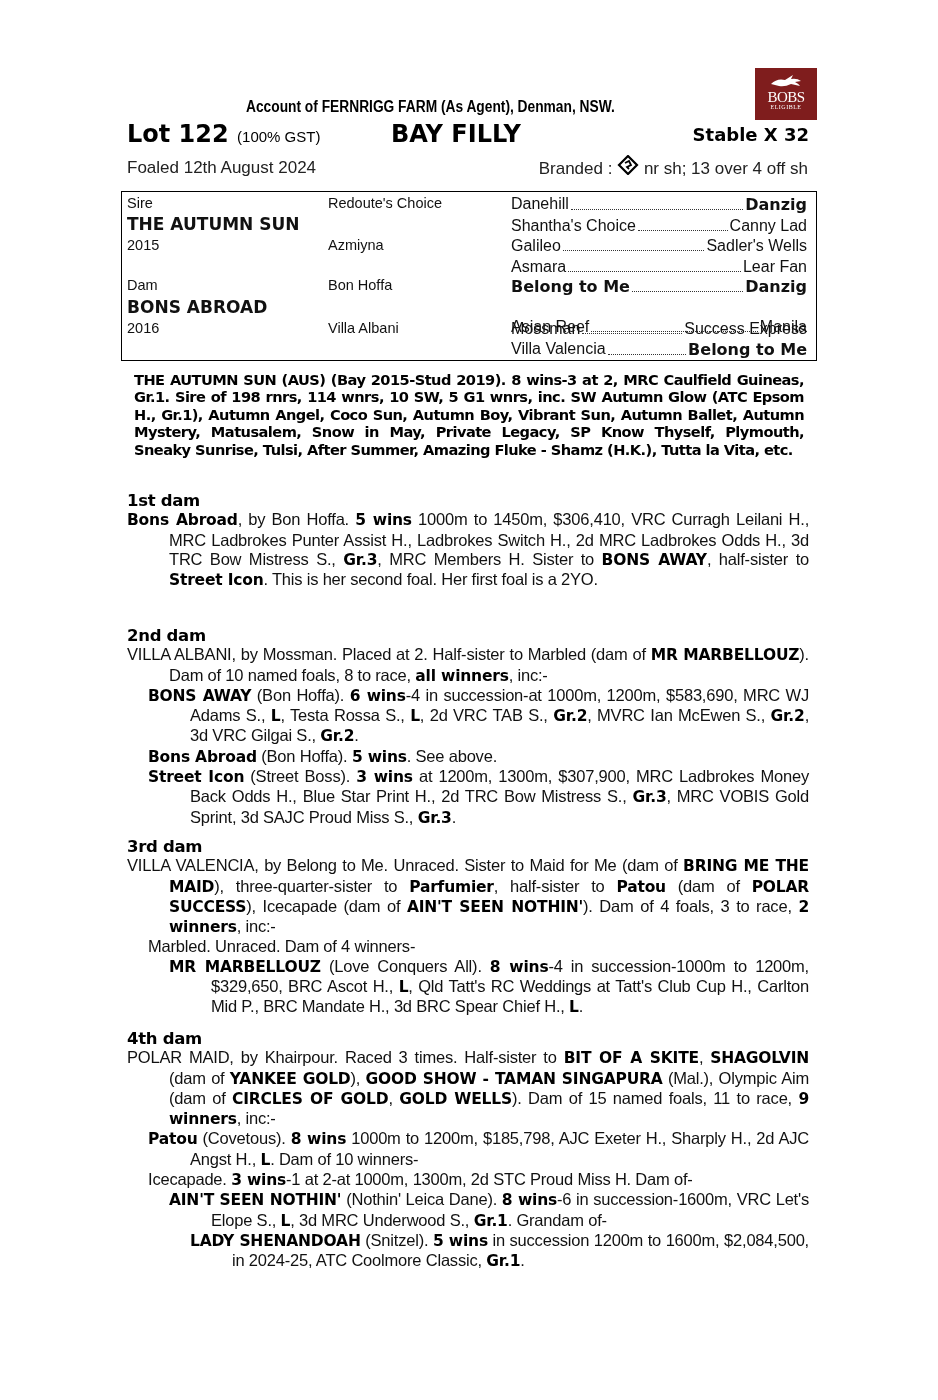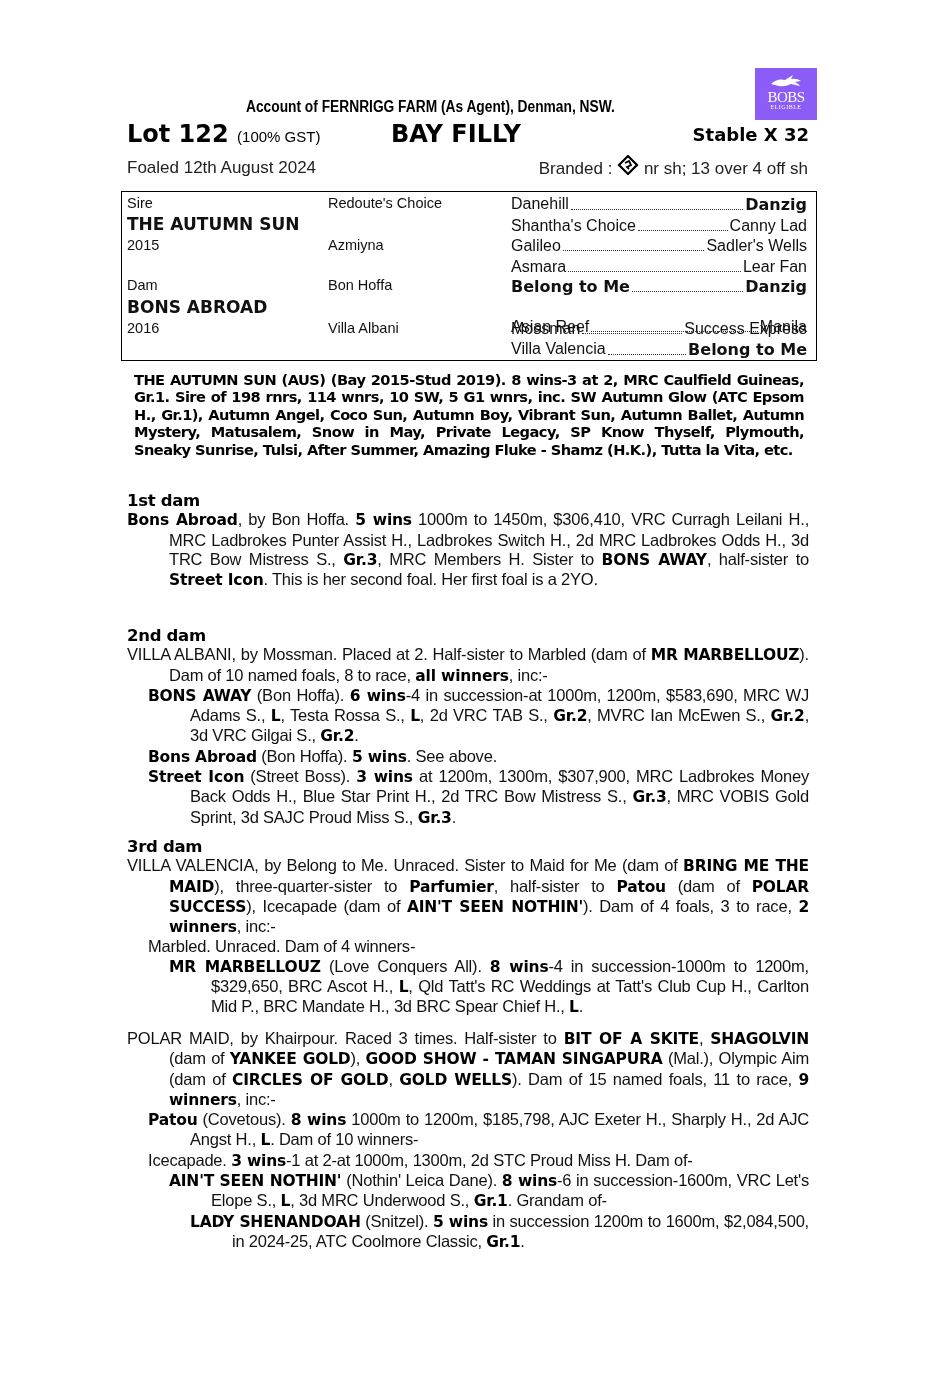--- a/index.html
+++ b/index.html
@@ -1,19 +1,19 @@
 <!DOCTYPE html>
 <html><head>
 <meta charset="utf-8">
 <style>
   html, body { margin:0; padding:0; background:#ffffff; }
   body { width:938px; height:1400px; position:relative; color:#000; font-family:"Liberation Sans", sans-serif; }
   .heavy { font-family:"DejaVu Sans", sans-serif; font-weight:bold; }
 
-  #logo { position:absolute; left:755px; top:68px; width:62px; height:52px; background:#8b5cf6; color:#fff; text-align:center; }
+  #logo { position:absolute; left:755px; top:68px; width:62px; height:52px; background:#7f1d1d; color:#fff; text-align:center; }
   #logo svg { display:block; margin:4px auto 0; }
   #logo .bobs { font-family:"Liberation Serif", serif; font-size:15px; line-height:14px; letter-spacing:-0.5px; }
   #logo .elig { font-family:"Liberation Serif", serif; font-size:6px; letter-spacing:0.5px; line-height:7px; }
 
   #account { position:absolute; left:246px; top:98px; font-size:16px; font-weight:bold; transform:scaleX(0.86); transform-origin:left top; white-space:nowrap; }
   #lot-line { position:absolute; left:127px; top:120px; width:682px; height:32px; }
   #lot { position:absolute; left:0; top:0; font-size:24px; }
   #gst { font-family:"Liberation Sans", sans-serif; font-weight:normal; font-size:15px; }
   #sex { position:absolute; left:264px; top:0; font-size:24px; }
   #stable { position:absolute; right:0; top:4px; font-size:18px; }
@@ -145,18 +145,19 @@
 </div>
 
 <div class="section" style="top:837px;">
   <div class="sec-title">3rd dam</div>
   <div class="para ind0 txt"><span>VILLA VALENCIA, by Belong to Me. Unraced. Sister to Maid for Me (dam of </span><span class="bk">BRING ME THE MAID</span><span>), three-quarter-sister to </span><span class="bk">Parfumier</span><span>, half-sister to </span><span class="bk">Patou</span><span> (dam of </span><span class="bk">POLAR SUCCESS</span><span>), Icecapade (dam of </span><span class="bk">AIN'T SEEN NOTHIN'</span><span>). Dam of 4 foals, 3 to race, </span><span class="bk">2 winners</span><span>, inc:-</span></div>
   <div class="para ind1 txt">Marbled. Unraced. Dam of 4 winners-</div>
   <div class="para ind2 txt"><span class="bk">MR MARBELLOUZ</span><span> (Love Conquers All). </span><span class="bk">8 wins</span><span>-4 in succession-1000m to 1200m, $329,650, BRC Ascot H., </span><span class="bk">L</span><span>, Qld Tatt's RC Weddings at Tatt's Club Cup H., Carlton Mid P., BRC Mandate H., 3d BRC Spear Chief H., </span><span class="bk">L</span><span>.</span></div>
 </div>
 
 <div class="section" style="top:1029px;">
+  <div class="sec-title">4th dam</div>
   <div class="para ind0 txt"><span>POLAR MAID, by Khairpour. Raced 3 times. Half-sister to </span><span class="bk">BIT OF A SKITE</span><span>, </span><span class="bk">SHAGOLVIN</span><span> (dam of </span><span class="bk">YANKEE GOLD</span><span>), </span><span class="bk">GOOD SHOW - TAMAN SINGAPURA</span><span> (Mal.), Olympic Aim (dam of </span><span class="bk">CIRCLES OF GOLD</span><span>, </span><span class="bk">GOLD WELLS</span><span>). Dam of 15 named foals, 11 to race, </span><span class="bk">9 winners</span><span>, inc:-</span></div>
   <div class="para ind1 txt"><span class="bk">Patou</span><span> (Covetous). </span><span class="bk">8 wins</span><span> 1000m to 1200m, $185,798, AJC Exeter H., Sharply H., 2d AJC Angst H., </span><span class="bk">L</span><span>. Dam of 10 winners-</span></div>
   <div class="para ind1 txt"><span>Icecapade. </span><span class="bk">3 wins</span><span>-1 at 2-at 1000m, 1300m, 2d STC Proud Miss H. Dam of-</span></div>
   <div class="para ind2 txt"><span class="bk">AIN'T SEEN NOTHIN'</span><span> (Nothin' Leica Dane). </span><span class="bk">8 wins</span><span>-6 in succession-1600m, VRC Let's Elope S., </span><span class="bk">L</span><span>, 3d MRC Underwood S., </span><span class="bk">Gr.1</span><span>. Grandam of-</span></div>
   <div class="para ind3 txt"><span class="bk">LADY SHENANDOAH</span><span> (Snitzel). </span><span class="bk">5 wins</span><span> in succession 1200m to 1600m, $2,084,500, in 2024-25, ATC Coolmore Classic, </span><span class="bk">Gr.1</span><span>.</span></div>
 </div>
 
 </body></html>

